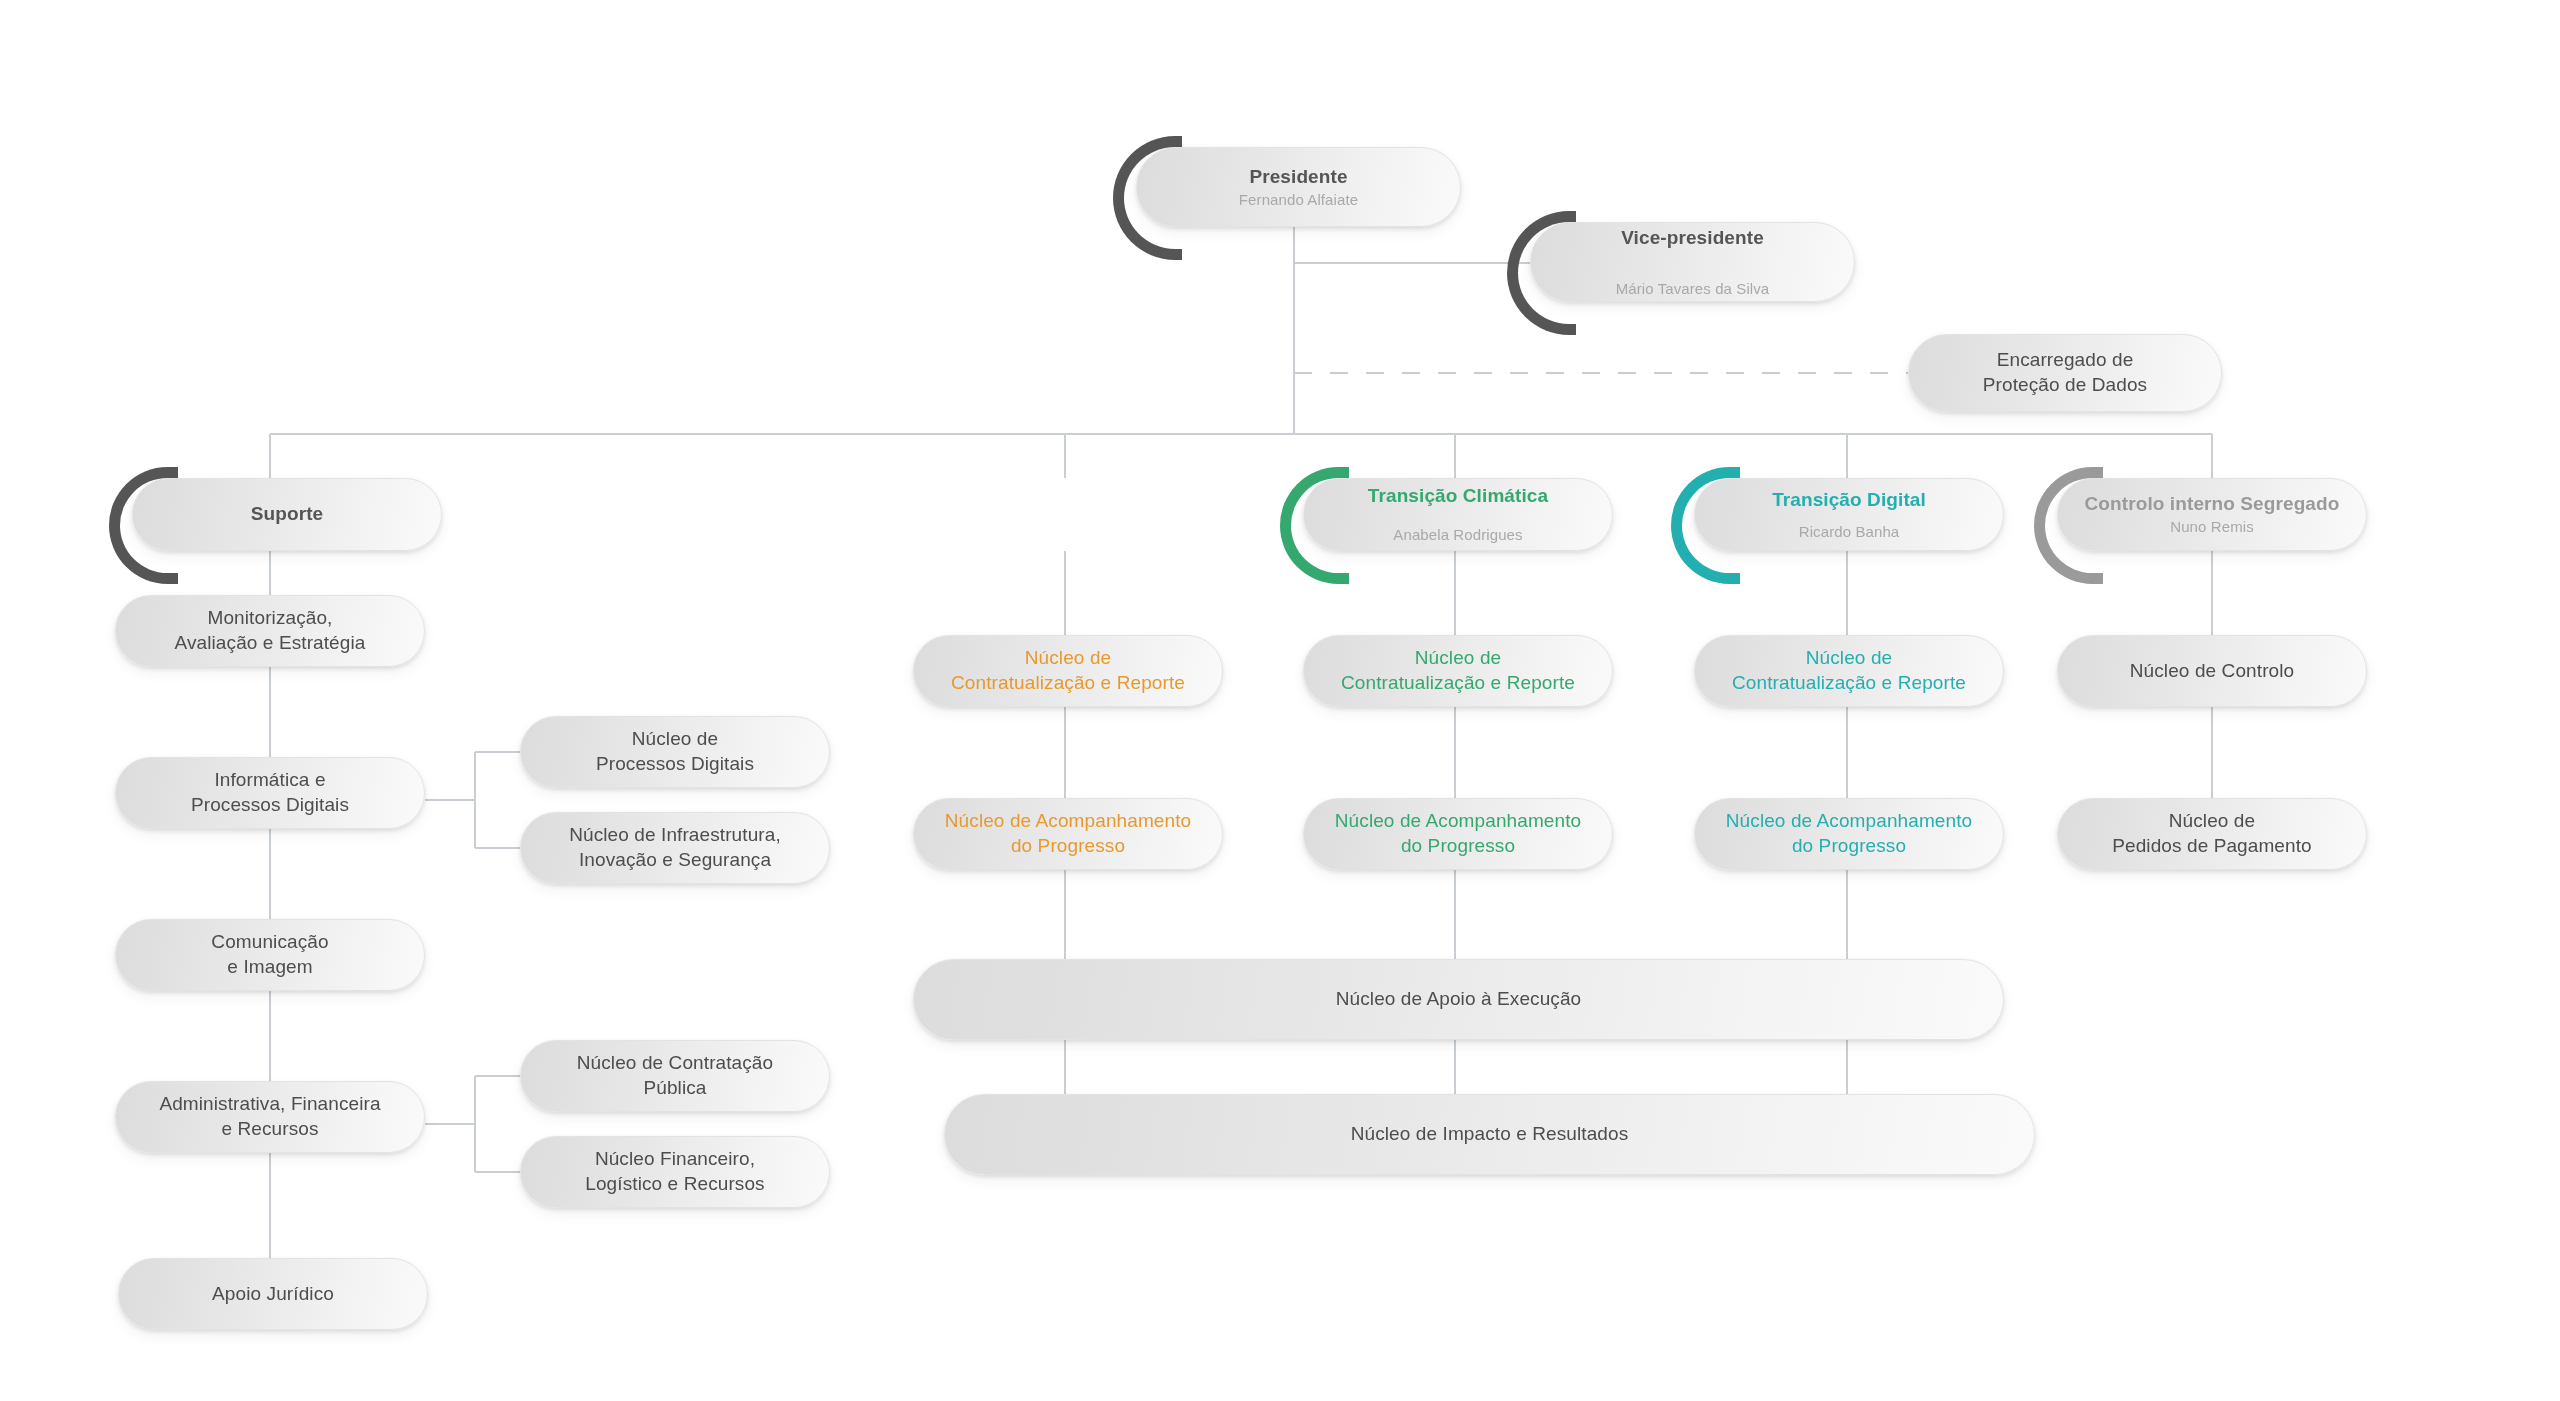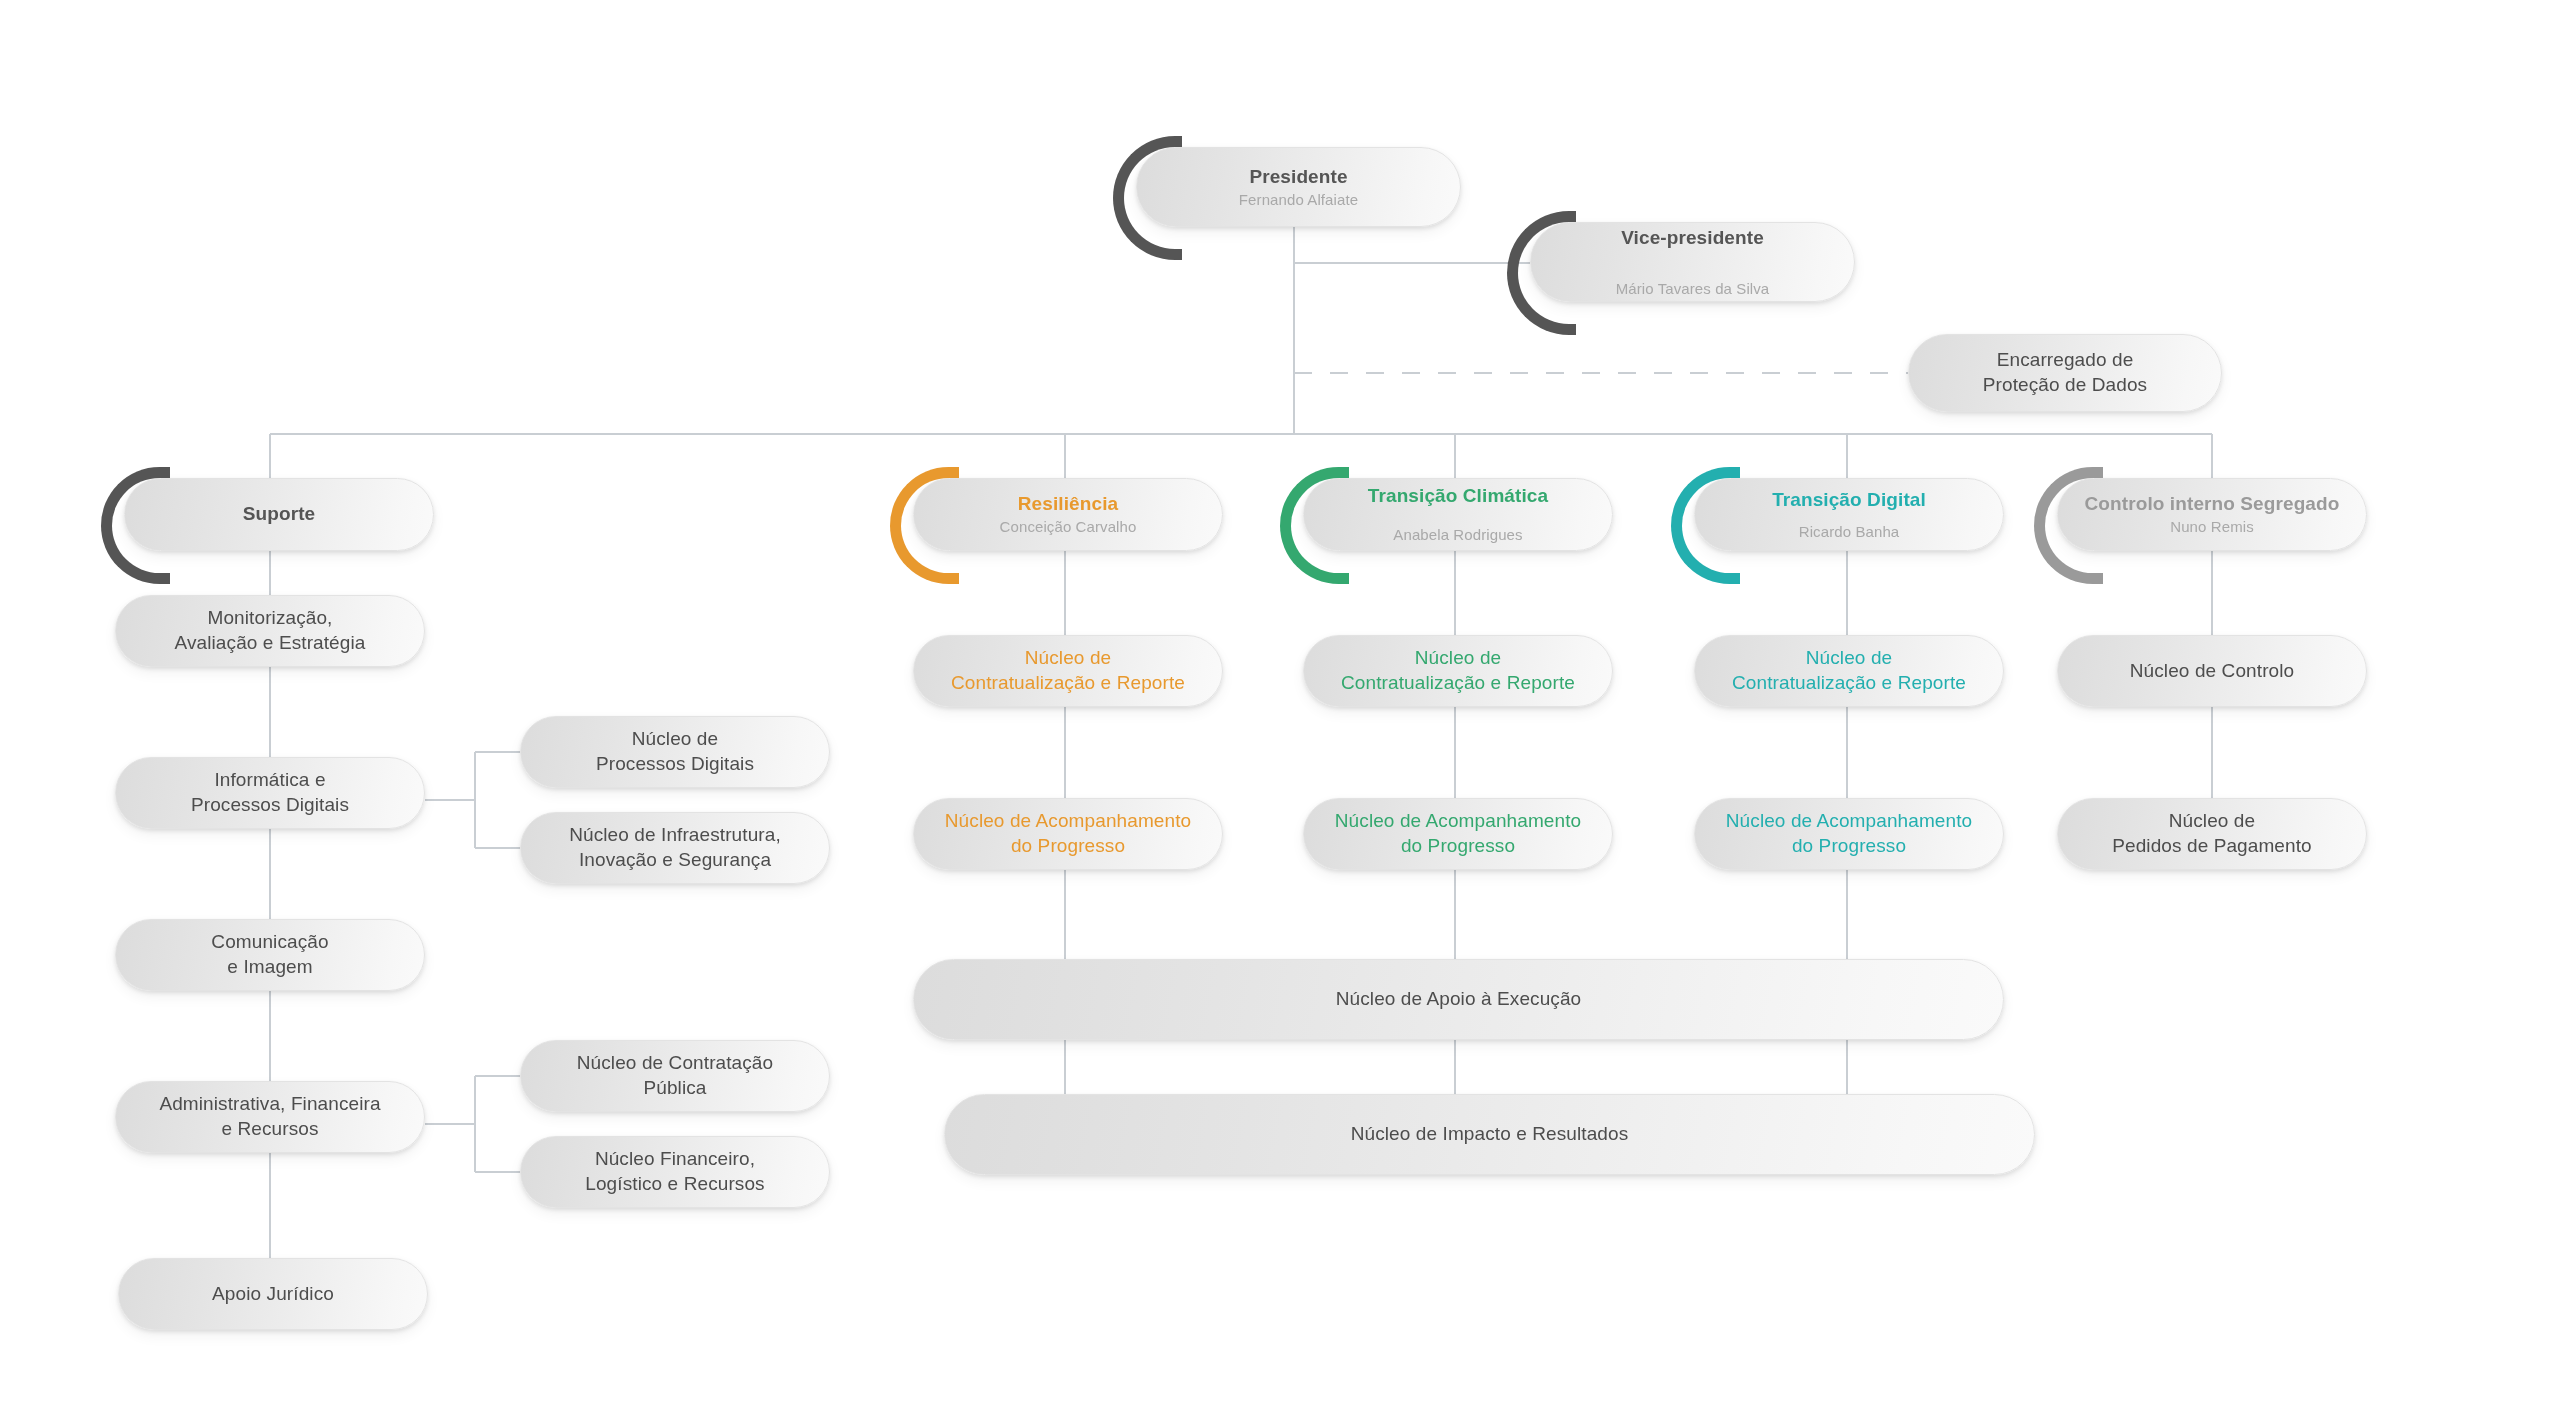--- a/index.html
+++ b/index.html
@@ -112,30 +112,25 @@
     <span class="arc"></span>
     <span class="t1">Vice-presidente</span>
     <span class="t2">Mário Tavares da Silva</span>
   </div>
 
   <div class="node" style="left:1908px;top:334px;width:314px;height:78px;">
     <span class="t1">Encarregado de
 Proteção de Dados</span>
   </div>
 
-  <div class="node bold c-dark" style="left:124px;top:478px;width:310px;height:73px;">
+  <div class="node bold c-dark" style="left:132px;top:478px;width:310px;height:73px;">
     <span class="arc"></span>
     <span class="t1">Suporte</span>
   </div>
 
-  <div class="node bold c-orange tint-orange" style="left:913px;top:478px;width:310px;height:73px;">
-    <span class="arc"></span>
-    <span class="t1">Resiliência</span>
-    <span class="t2">Conceição Carvalho</span>
-  </div>
 
   <div class="node bold c-green tint-green" style="left:1303px;top:478px;width:310px;height:73px;">
     <span class="arc"></span>
     <span class="t1">Transição Climática</span>
     <span class="t2">Anabela Rodrigues</span>
   </div>
 
   <div class="node bold c-teal tint-teal" style="left:1694px;top:478px;width:310px;height:73px;">
     <span class="arc"></span>
     <span class="t1">Transição Digital</span>

